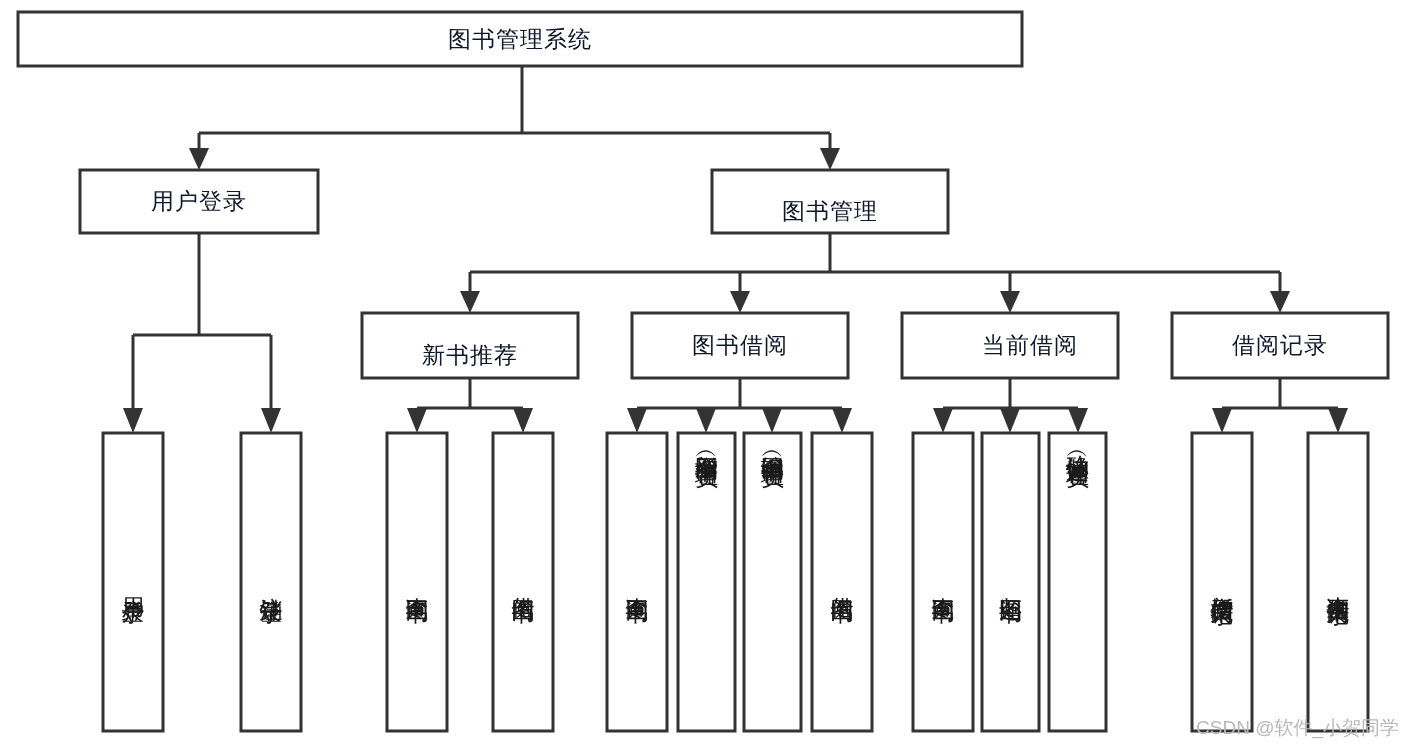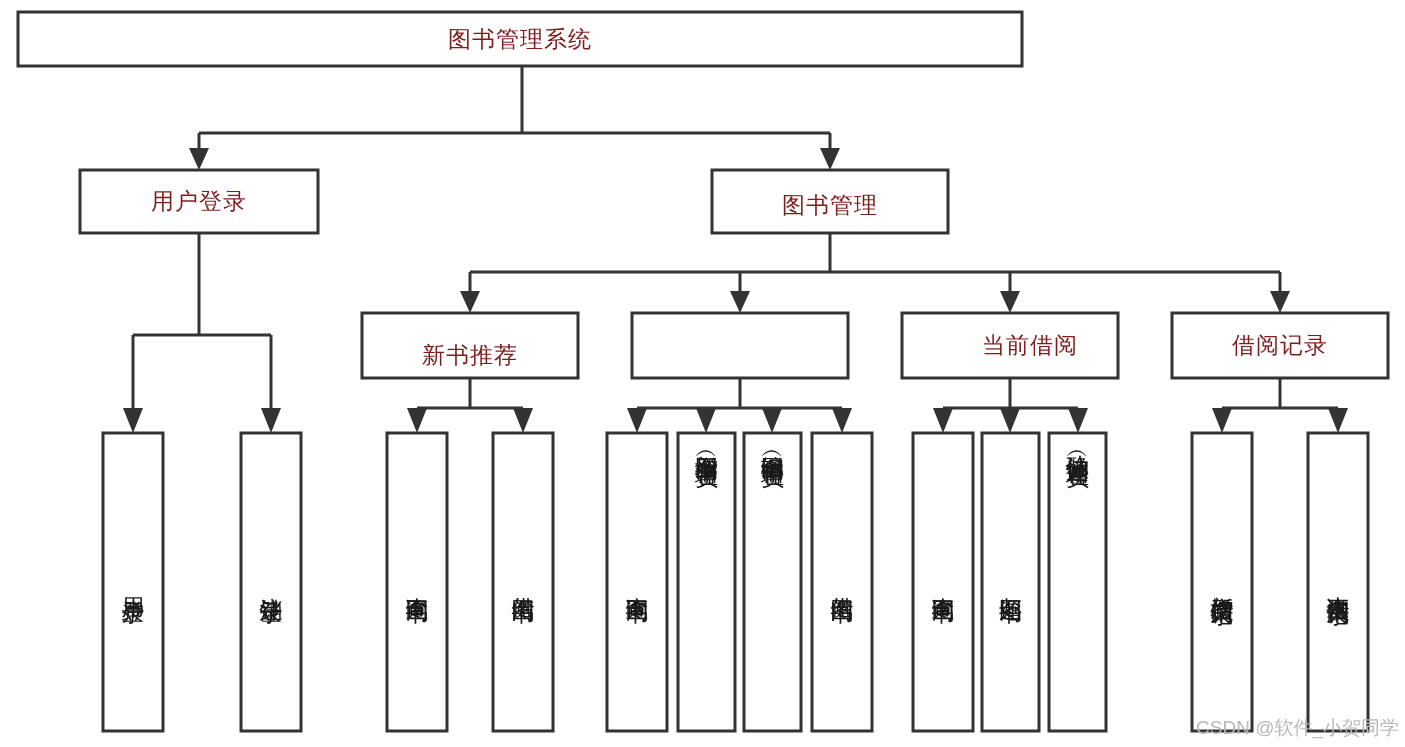--- a/index.html
+++ b/index.html
@@ -55,21 +55,21 @@
   .hlabel-wrap {
     position: absolute;
     display: flex;
     align-items: center;
     justify-content: center;
     pointer-events: none;
   }
   .hlabel-text {
     font-family: "Liberation Sans", "DejaVu Sans", sans-serif;
     font-size: 23px;
-    color: #7f1d1d;
+    color: #0f172a;
     letter-spacing: 1px;
     white-space: nowrap;
   }
   #watermark {
     position: absolute;
     right: 6px;
     bottom: 6px;
     font-family: "Liberation Sans", "DejaVu Sans", sans-serif;
     font-size: 19px;
     color: #b8b8b8;
@@ -169,28 +169,31 @@
 
   
   <div class="hlabel-wrap" style="left:18px; top:12px; width:1004px; height:54px;">
     <span class="hlabel-text">图书管理系统</span>
   </div>
 
   <div class="hlabel-wrap" style="left:80px; top:170px; width:238px; height:63px;">
     <span class="hlabel-text">用户登录</span>
   </div>
 
-  <div class="hlabel-wrap" style="left:712px; top:174px; width:236px; height:63px;">
+  <div class="hlabel-wrap" style="left:712px; top:180px; width:236px; height:63px;">
     <span class="hlabel-text">图书管理</span>
   </div>
 
   <div class="hlabel-wrap" style="left:362px; top:313px; width:216px; height:84px;">
     <span class="hlabel-text">新书推荐</span>
   </div>
 
+  <div class="hlabel-wrap" style="left:632px; top:313px; width:216px; height:65px;">
+    <span class="hlabel-text">图书借阅</span>
+  </div>
 
   <div class="hlabel-wrap" style="left:902px; top:313px; width:256px; height:65px;">
     <span class="hlabel-text">当前借阅</span>
   </div>
 
   <div class="hlabel-wrap" style="left:1172px; top:313px; width:216px; height:65px;">
     <span class="hlabel-text">借阅记录</span>
   </div>
 
   

